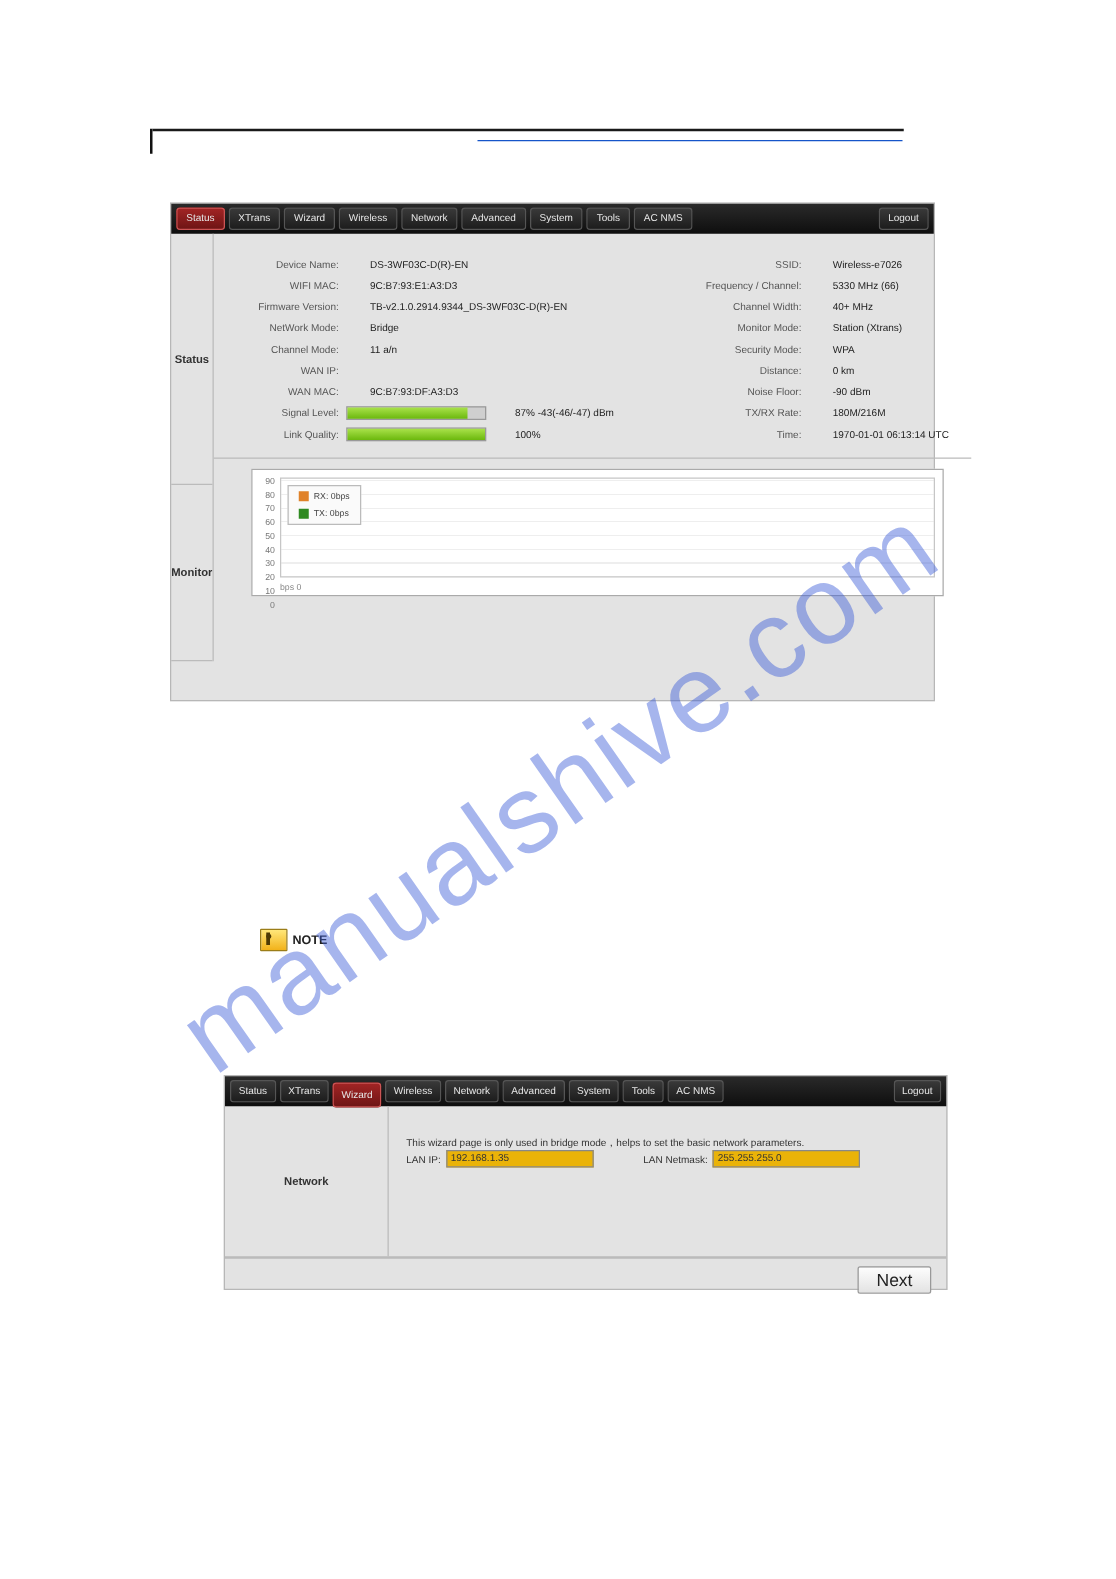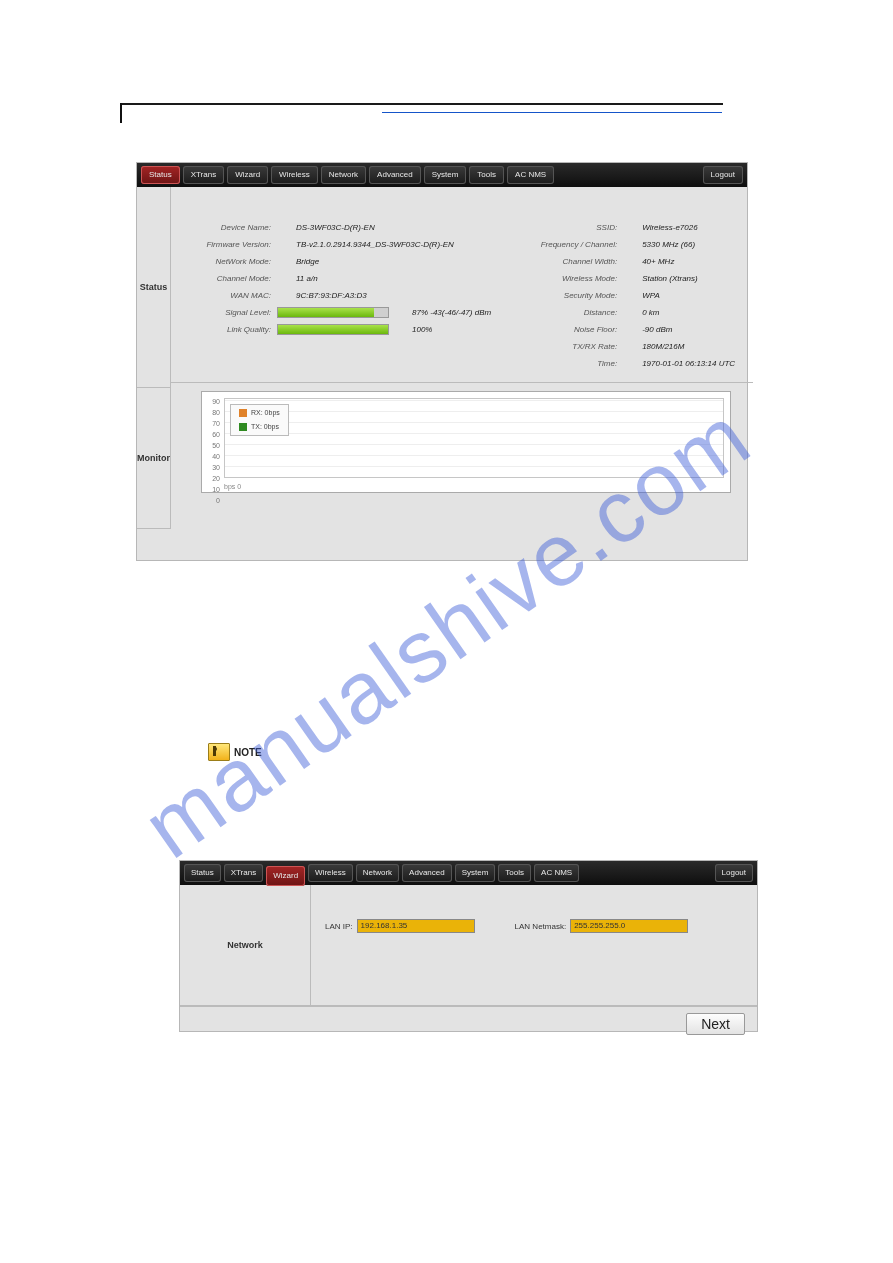--- a/index.html
+++ b/index.html
@@ -13,21 +13,21 @@
   .menubar{height:24px;background:linear-gradient(#2a2a2a,#0e0e0e);display:flex;align-items:center;padding:0 4px;gap:3px;}
   .tab{height:18px;line-height:18px;padding:0 8px;border-radius:3px;color:#e7e7e7;font-size:8px;background:linear-gradient(#3b3b3b,#1b1b1b);box-shadow:inset 0 0 0 1px #555;white-space:nowrap;}
   .tab.active{background:linear-gradient(#a42525,#6c1414);box-shadow:inset 0 0 0 1px #c55;}
   .tab:last-child{margin-left:auto;}
 
   .board{display:flex;}
   .side{width:120px;}
   .side-sec{height:200px;border-bottom:1px solid #bbb;display:flex;align-items:center;justify-content:center;color:#333;font-size:9px;font-weight:bold;}
   .side-sec.mon{height:140px;}
   .main{flex:1;border-left:1px solid #bbb;}
-  .status-tbl{padding:32px 18px 10px 4px;display:flex;gap:16px;font-style:italic;}
+  .status-tbl{padding:16px 18px 10px 4px;display:flex;gap:40px;}
   .col{font-size:8px;color:#333;}
   .row{display:flex;height:17px;align-items:center;}
   .lab{width:96px;text-align:right;color:#555;margin-right:6px;white-space:nowrap;font-size:8px;}
   .val{color:#222;font-size:8px;white-space:nowrap;margin-left:19px;}
   .bar{display:inline-block;width:110px;height:9px;background:#cfcfcf;border:1px solid #999;margin-right:4px;vertical-align:middle;position:relative;}
   .bar>span{position:absolute;left:0;top:0;bottom:0;background:linear-gradient(#a9e24a,#6bb80d);}
   .col2 .lab{width:110px;}
 
   .mon-sec{padding:8px 22px 6px 30px;}
   .mon-tabs{font-size:8px;color:#c98a10;margin-bottom:6px;}
@@ -47,21 +47,21 @@
   .noteIcon:after{content:"";position:absolute;left:4px;top:3px;width:4px;height:4px;border-radius:50%;background:#4d3a05;}
   .noteTxt{font-weight:bold;font-size:10px;color:#222;}
 
   
   .shot2{position:absolute;left:179px;top:860px;width:577px;height:170px;background:#e3e3e3;border:1px solid #b7b7b7;}
   .shot2 .tab{font-size:8px;padding:0 7px;}
   .shot2 .tab.active{transform:translateY(3px);height:20px;line-height:20px;}
   .wzbody{display:flex;height:120px;}
   .wzside{width:130px;display:flex;align-items:center;justify-content:center;font-size:9px;font-weight:bold;color:#333;border-right:1px solid #bbb;}
   .wzmain{flex:1;padding:24px 14px 0 14px;font-size:8px;color:#333;}
-  .wzfields{display:flex;align-items:center;gap:40px;margin-top:10px;}
+  .wzfields{display:flex;align-items:center;gap:40px;}
   .wzf{display:flex;align-items:center;gap:4px;}
   .wzin{width:110px;height:12px;background:#eab308;border:1px solid #888;font-size:8px;padding:0 3px;line-height:12px;}
   .nextrow{border-top:2px solid #bbb;padding:6px 12px;text-align:right;}
   .nextbtn{display:inline-block;padding:2px 14px;font-size:14px;background:linear-gradient(#fdfdfd,#e3e3e3);border:1px solid #999;border-radius:2px;}
 
   
   .wm{position:absolute;left:50%;top:50%;transform:translate(-50%,-50%) rotate(-35deg);font-size:88px;font-weight:500;color:rgba(58,92,214,.45);letter-spacing:2px;white-space:nowrap;pointer-events:none;}
 </style>
 </head>
 <body>
@@ -92,30 +92,38 @@
       </div>
 
       <div class="main">
         <div class="status-tbl">
           <div class="col" id="leftcol">
               <div class="row">
                 <span class="lab">Device Name:</span>
                 <span class="val">DS-3WF03C-D(R)-EN</span>
               </div>
               <div class="row">
+                <span class="lab">WIFI MAC:</span>
+                <span class="val">9C:B7:93:E1:A3:D3</span>
+              </div>
+              <div class="row">
                 <span class="lab">Firmware Version:</span>
                 <span class="val">TB-v2.1.0.2914.9344_DS-3WF03C-D(R)-EN</span>
               </div>
               <div class="row">
                 <span class="lab">NetWork Mode:</span>
                 <span class="val">Bridge</span>
               </div>
               <div class="row">
                 <span class="lab">Channel Mode:</span>
                 <span class="val">11 a/n</span>
+              </div>
+              <div class="row">
+                <span class="lab">WAN IP:</span>
+                <span class="val"></span>
               </div>
               <div class="row">
                 <span class="lab">WAN MAC:</span>
                 <span class="val">9C:B7:93:DF:A3:D3</span>
               </div>
               <div class="row">
                 <span class="lab">Signal Level:</span>
                 <span class="bar">
                   <span style="width: 87%;"></span>
                 </span>
@@ -136,21 +144,21 @@
               </div>
               <div class="row">
                 <span class="lab">Frequency / Channel:</span>
                 <span class="val">5330 MHz (66)</span>
               </div>
               <div class="row">
                 <span class="lab">Channel Width:</span>
                 <span class="val">40+ MHz</span>
               </div>
               <div class="row">
-                <span class="lab">Wireless Mode:</span>
+                <span class="lab">Monitor Mode:</span>
                 <span class="val">Station (Xtrans)</span>
               </div>
               <div class="row">
                 <span class="lab">Security Mode:</span>
                 <span class="val">WPA</span>
               </div>
               <div class="row">
                 <span class="lab">Distance:</span>
                 <span class="val">0 km</span>
               </div>
@@ -213,20 +221,21 @@
       <div class="tab">Advanced</div>
       <div class="tab">System</div>
       <div class="tab">Tools</div>
       <div class="tab">AC NMS</div>
       <div class="tab">Logout</div>
     </div>
 
     <div class="wzbody">
       <div class="wzside">Network</div>
       <div class="wzmain">
+        <div>This wizard page is only used in bridge mode，helps to set the basic network parameters.</div>
         <div class="wzfields">
           <div class="wzf">
             <span>LAN IP:</span>
             <span class="wzin">192.168.1.35</span>
           </div>
           <div class="wzf">
             <span>LAN Netmask:</span>
             <span class="wzin">255.255.255.0</span>
           </div>
         </div>

